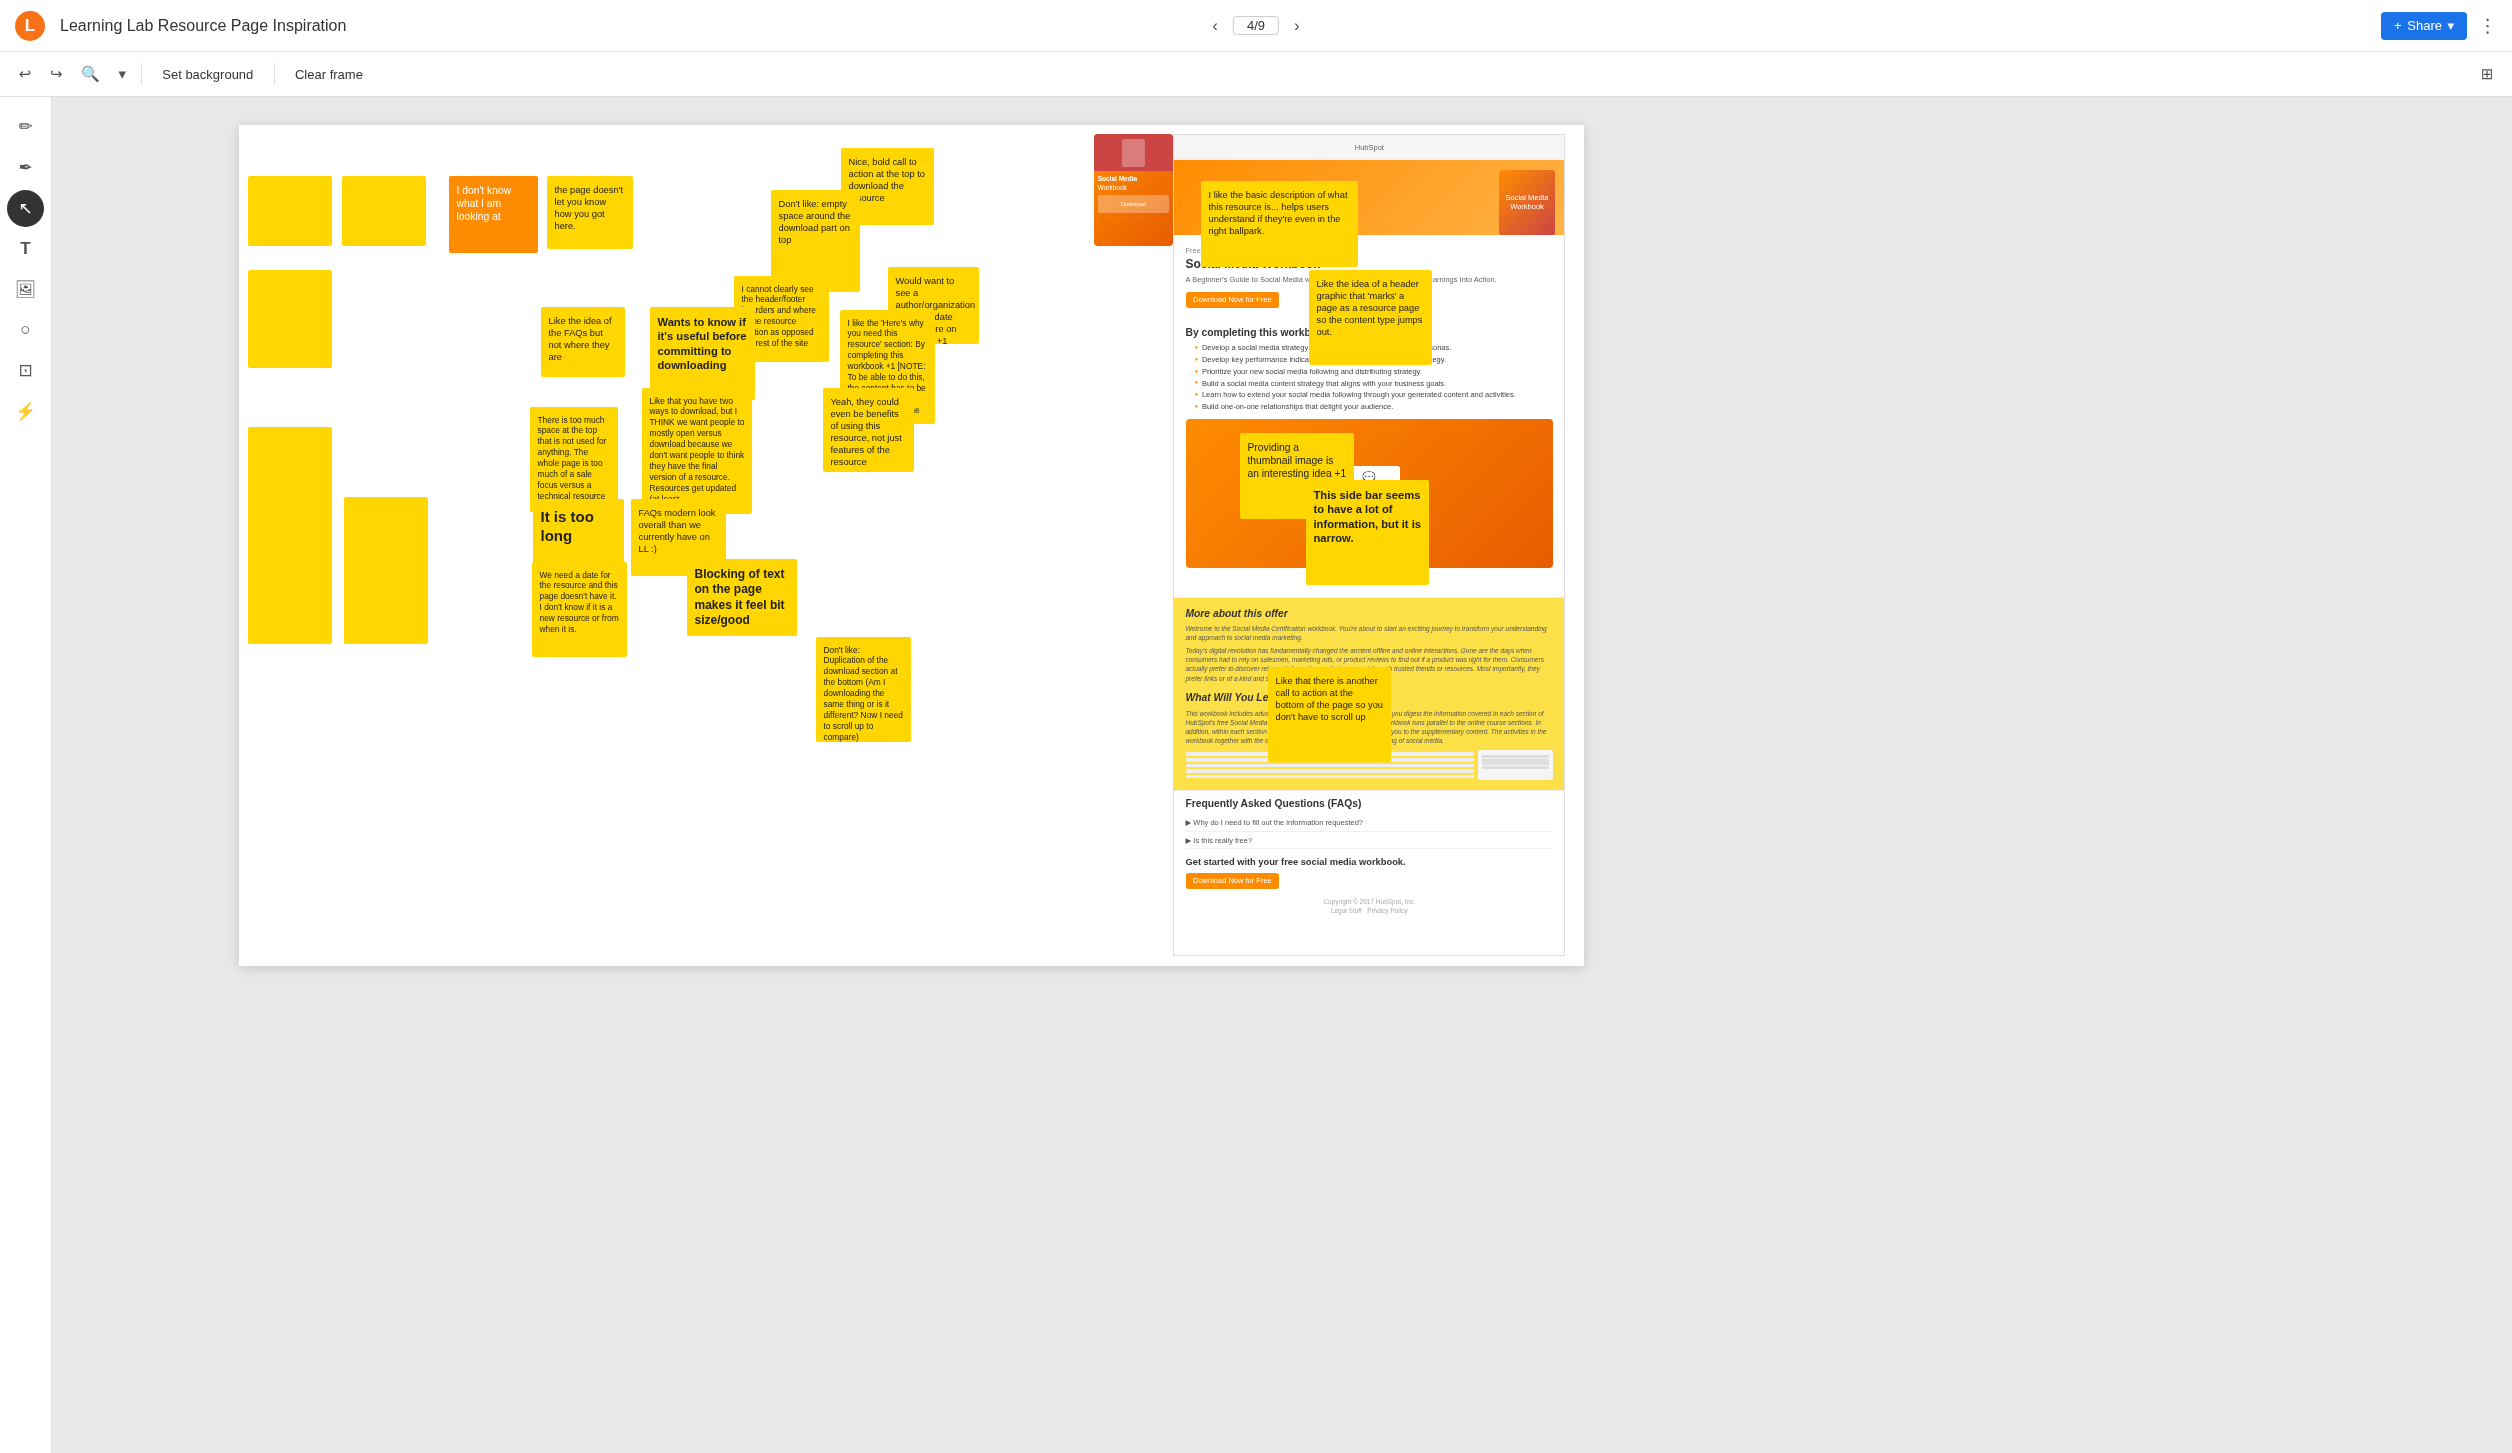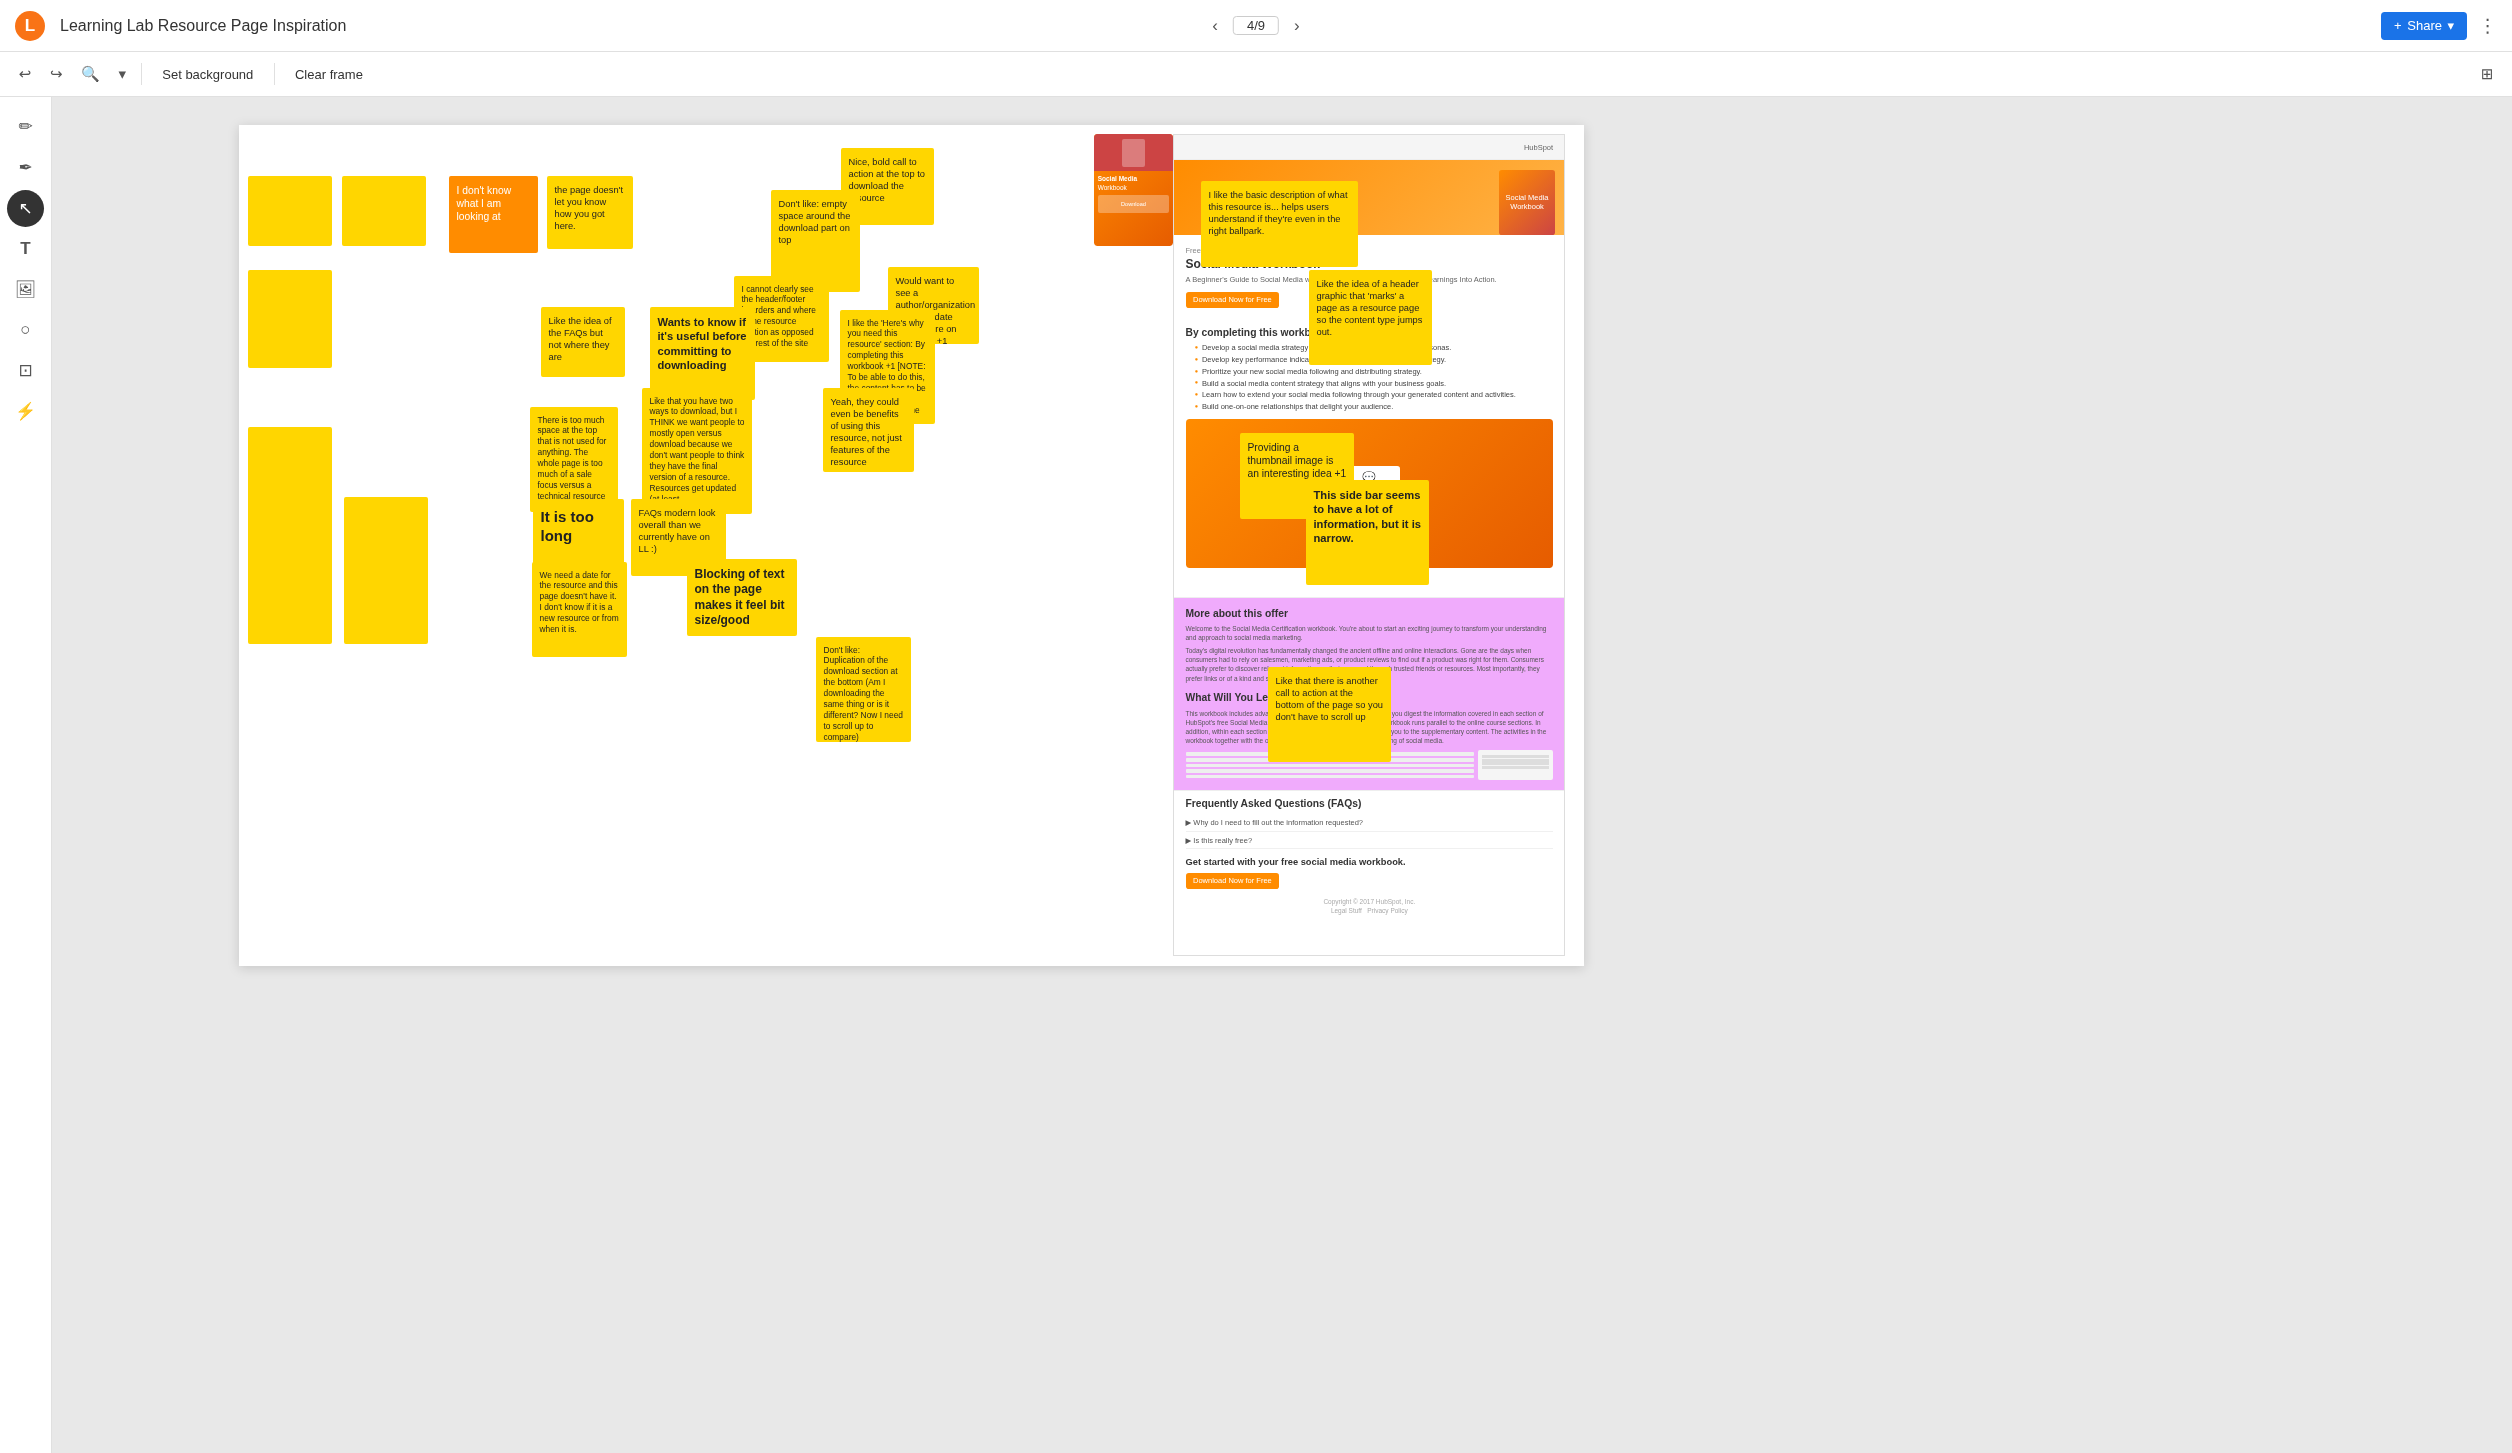--- a/index.html
+++ b/index.html
@@ -199,21 +199,21 @@
       overflow: hidden;
       font-size: 8.4px;
     }
 
     .hs-header {
       background: #f5f5f5;
       padding: 7.5px 11.2px;
       border-bottom: 0.9px solid #eee;
       font-size: 7.5px;
       color: #666;
-      text-align: right;
+      text-align: center;
     }
     .hs-orange-header {
       background: linear-gradient(135deg, #ff8c00, #ffb347);
       height: 75px;
       position: relative;
     }
     .hs-content { padding: 11.2px; }
     .hs-title { font-size: 12px; font-weight: bold; color: #333; margin-bottom: 3.7px; }
     .hs-subtitle { font-size: 7.5px; color: #666; margin-bottom: 7.5px; }
     .hs-btn {
@@ -243,21 +243,21 @@
       padding: 5.6px 7.5px;
       border-radius: 2.8px;
       font-size: 7.5px;
       font-weight: bold;
       color: #333;
       text-align: center;
     }
     .hs-dots { display: flex; gap: 3.7px; justify-content: center; margin: 5.6px 0; }
     .hs-dot { width: 5.6px; height: 5.6px; border-radius: 50%; background: #ccc; }
     .hs-dot.active { background: #ff8c00; }
-    .hs-more-section { background: #f0abfc; padding: 9.3px 11.2px; border-top: 0.9px solid #eee; }
+    .hs-more-section { background: #fde047; padding: 9.3px 11.2px; border-top: 0.9px solid #eee; font-style: italic; }
     .hs-more-title { font-size: 10.3px; font-weight: bold; color: #333; margin-bottom: 5.6px; }
     .hs-para { font-size: 6.5px; color: #555; line-height: 1.4; margin-bottom: 3.7px; }
     .hs-faq { border-top: 0.9px solid #eee; padding: 7.5px 11.2px; }
     .hs-faq-title { font-size: 10.3px; font-weight: bold; color: #333; margin-bottom: 5.6px; }
     .hs-faq-item { font-size: 7.5px; color: #555; padding: 3.7px 0; border-bottom: 0.9px solid #f0f0f0; }
   </style>
 </head>
 <body>
 
 <div class="top-bar">

